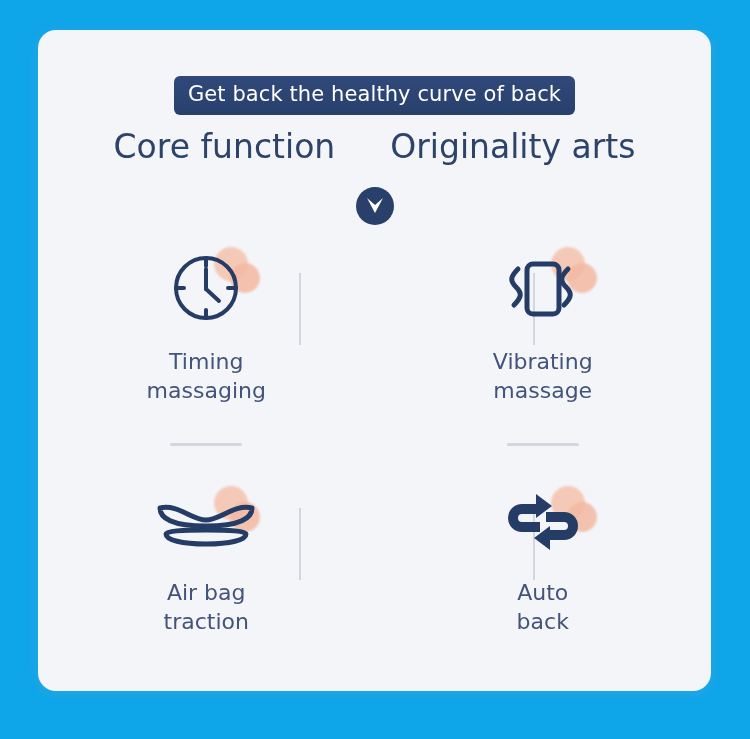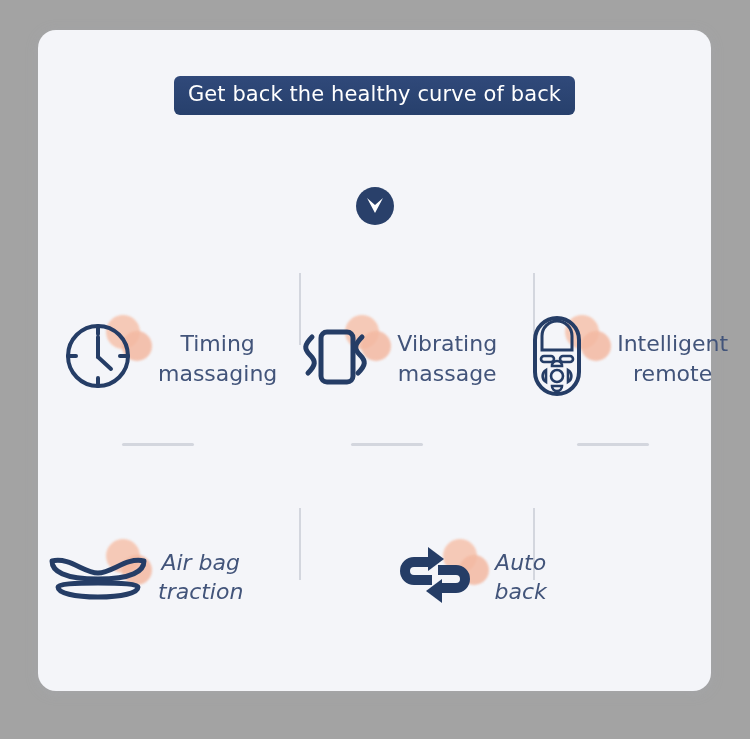--- a/index.html
+++ b/index.html
@@ -11,21 +11,21 @@
     width: 750px;
     height: 739px;
     font-family: "DejaVu Sans", "Liberation Sans", sans-serif;
     overflow: hidden;
   }
 
   .page {
     position: relative;
     width: 750px;
     height: 739px;
-    background: #a3a3a3;
+    background: #0ea5e9;
   }
 
   
   .card {
     position: absolute;
     left: 38px;
     top: 30px;
     width: 673px;
     height: 661px;
     background: #f4f5f9;
@@ -104,21 +104,21 @@
     flex-direction: row;
     position: relative;
   }
   .row-1 { height: 235px; }
   .row-2 { height: 200px; }
 
   .cell {
     position: relative;
     flex: 1 1 0;
     display: flex;
-    flex-direction: row;
+    flex-direction: column;
     align-items: center;
   }
 
   .icon-box {
     position: relative;
     width: 120px;
     height: 94px;
     display: flex;
     align-items: center;
     justify-content: center;
@@ -150,21 +150,21 @@
   .icon-svg { position: relative; z-index: 2; }
 
   .label {
     margin-top: 12px;
     text-align: center;
     color: #42547a;
     font-size: 22px;
     line-height: 1.33;
     white-space: pre-line;
   }
-  .row-2 .label { margin-top: 14px; font-style: italic; }
+  .row-2 .label { margin-top: 14px; }
 
   
   .vsep {
     position: absolute;
     width: 2px;
     background: #d3d6de;
     top: 38px;
     height: 72px;
   }
   .vsep-1 { left: 261px; }
@@ -185,20 +185,25 @@
 </head>
 <body>
 
 <div class="page">
   <div class="card">
 
     <div class="badge-wrap">
       <span class="badge">Get back the healthy curve of back</span>
     </div>
 
+    <div class="headline">
+      <span>Core function</span>
+      <span class="gap"></span>
+      <span>Originality arts</span>
+    </div>
 
     <div class="chev-wrap">
       <span class="chev-circle">
         <svg width="20" height="18" viewBox="0 0 20 18" aria-hidden="true">
           <path d="M2 1 L10 16 L18 1 L10 8 Z" fill="#ffffff"></path>
         </svg>
       </span>
     </div>
 
     <div class="grid">
@@ -234,40 +239,20 @@
               <rect x="27" y="13" width="32" height="50" rx="6" ry="6" fill="none" stroke="#253d66" stroke-width="5"></rect>
               <path d="M18 18 C 10 26, 10 30, 16 36 C 22 42, 22 46, 14 54" fill="none" stroke="#253d66" stroke-width="5" stroke-linecap="round"></path>
               <path d="M68 18 C 60 26, 60 30, 66 36 C 72 42, 72 46, 64 54" fill="none" stroke="#253d66" stroke-width="5" stroke-linecap="round"></path>
             </svg>
           </div>
           <div class="label">Vibrating
 massage</div>
           <span class="hsep"></span>
         </div>
 
-        <div class="cell">
-          <div class="icon-box">
-            <span class="blob blob-a"></span>
-            <span class="blob blob-b"></span>
-            <svg class="icon-svg" width="56" height="84" viewBox="0 0 56 84">
-              <rect x="6" y="4" width="44" height="76" rx="22" ry="22" fill="none" stroke="#253d66" stroke-width="4"></rect>
-              <path d="M13 36 L13 22 A15 15 0 0 1 43 22 L43 36 Z" fill="none" stroke="#253d66" stroke-width="3"></path>
-              <rect x="12" y="42" width="13" height="6" rx="3" fill="none" stroke="#253d66" stroke-width="2.6"></rect>
-              <rect x="31" y="42" width="13" height="6" rx="3" fill="none" stroke="#253d66" stroke-width="2.6"></rect>
-              <path d="M23 52 a5 5 0 0 1 10 0 z" fill="none" stroke="#253d66" stroke-width="2.6"></path>
-              <circle cx="28" cy="62" r="6" fill="none" stroke="#253d66" stroke-width="2.6"></circle>
-              <path d="M17 56 a7 7 0 0 0 0 12 z" fill="none" stroke="#253d66" stroke-width="2.6"></path>
-              <path d="M39 56 a7 7 0 0 1 0 12 z" fill="none" stroke="#253d66" stroke-width="2.6"></path>
-              <path d="M23 72 a5 5 0 0 0 10 0 z" fill="none" stroke="#253d66" stroke-width="2.6"></path>
-            </svg>
-          </div>
-          <div class="label">Intelligent
-remote</div>
-          <span class="hsep"></span>
-        </div>
       </div>
 
       <div class="row row-2">
         <div class="vsep vsep-1"></div>
         <div class="vsep vsep-2"></div>
 
         <div class="cell">
           <div class="icon-box">
             <span class="blob blob-a"></span>
             <span class="blob blob-b"></span>

